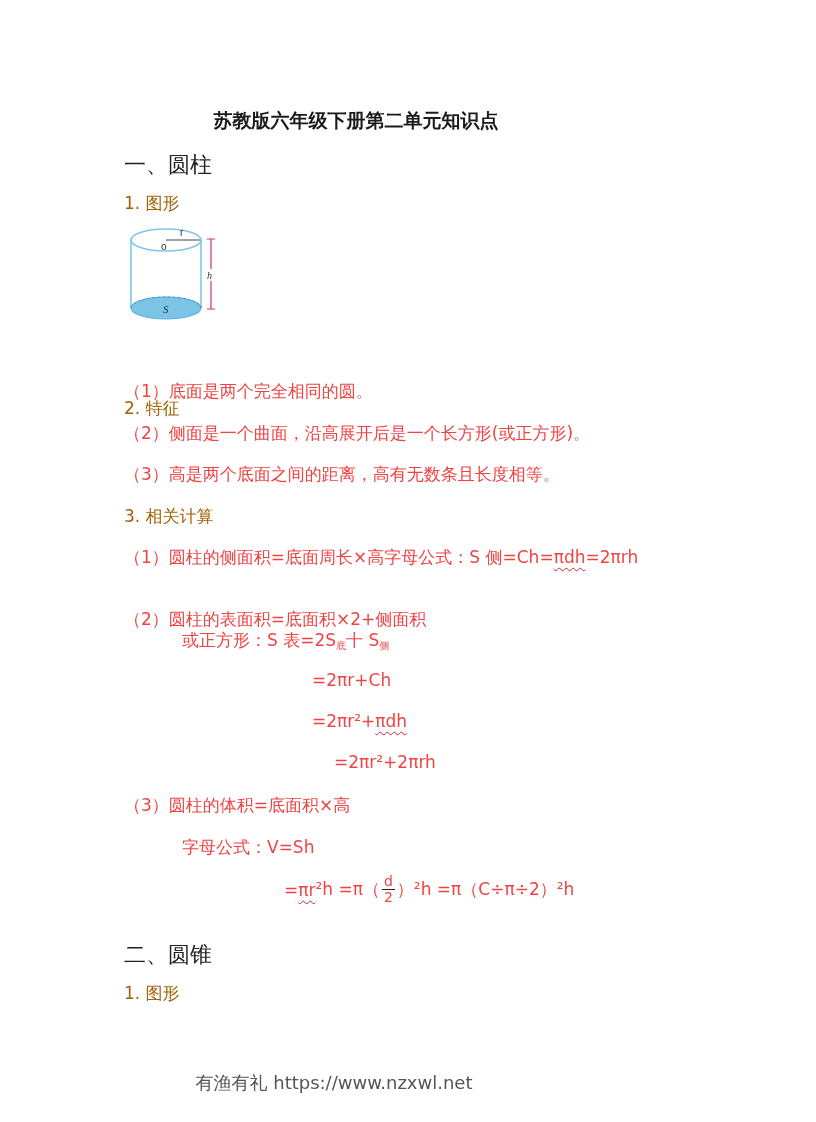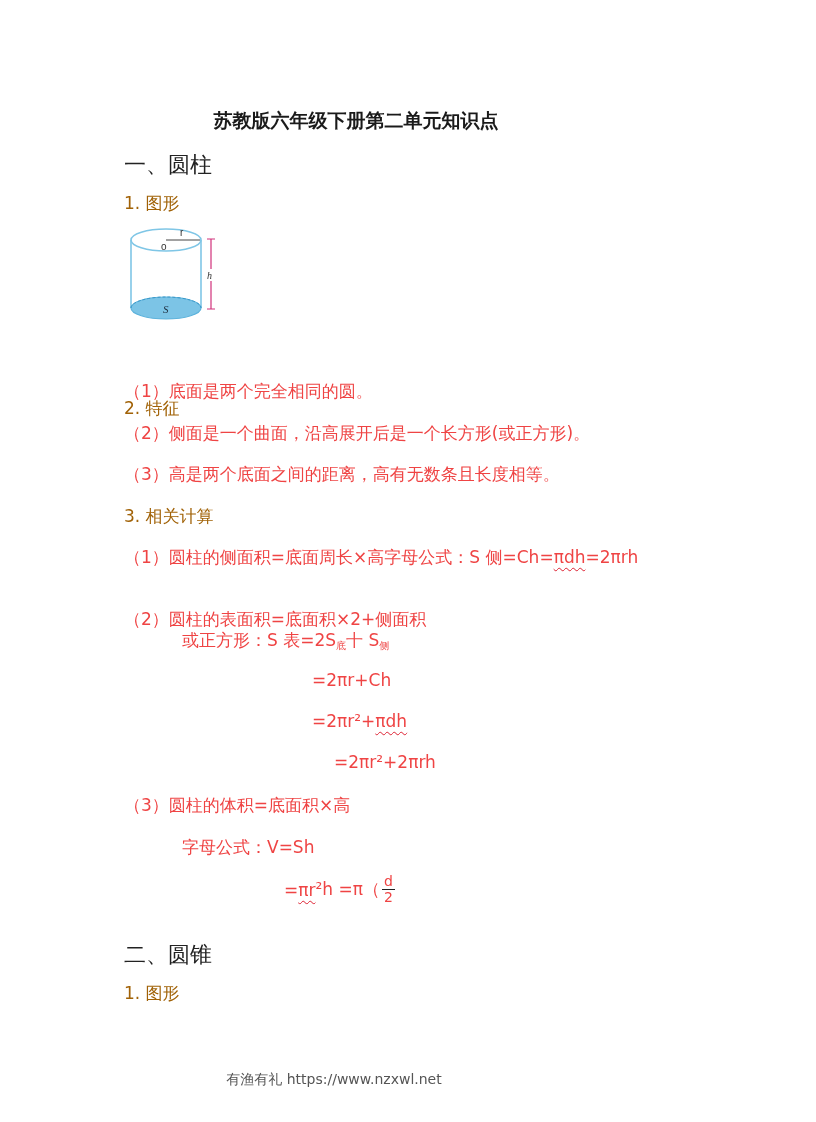--- a/index.html
+++ b/index.html
@@ -7,21 +7,21 @@
          font-family: "DejaVu Sans", "Liberation Sans", sans-serif; color: #222; }
   .abs { position: absolute; white-space: nowrap; }
   .title { top: 108px; left: 0; width: 712px; text-align: center; font-size: 19px; font-weight: bold; color: #1a1a1a; }
   .h1 { font-size: 22px; color: #222; }
   .h2 { font-size: 17px; color: #a16207; }
   .p  { font-size: 17px; color: #ef4444; }
   .wavy { text-decoration: underline wavy #d23; text-underline-offset: 4px; text-decoration-thickness: 1px; }
   .sub { font-size: 10px; vertical-align: -3px; }
   .frac { display: inline-flex; flex-direction: column; align-items: center; vertical-align: middle; font-size: 14px; line-height: 15px; margin: 0 2px; }
   .frac .num { border-bottom: 1px solid #222; padding: 0 2px; }
-  .footer { top: 1071px; left: 0; width: 668px; text-align: center; font-size: 14px; color: #555; }
+  .footer { top: 1071px; left: 0; width: 668px; text-align: center; font-size: 18px; color: #555; }
 </style>
 </head>
 <body>
 
 <div class="abs title">苏教版六年级下册第二单元知识点</div>
 
 <div class="abs h1" style="top:150px;left:124px;">一、圆柱</div>
 <div class="abs h2" style="top:192px;left:124px;">1. 图形</div>
 
 <svg class="abs" style="top:222px;left:126px;" width="96" height="104" viewBox="0 0 96 104">
@@ -67,18 +67,19 @@
 <div class="abs p" style="top:836px;left:182px;">字母公式：V=Sh</div>
 
 <div class="abs p" style="top:874px;left:284px;display:flex;align-items:center;">
   <span>=</span>
     <span class="wavy">πr</span>
     <span>²h =π（</span>
   <span class="frac">
     <span class="num">d</span>
     <span>2</span>
   </span>
+  <span>）²h =π（C÷π÷2）²h</span>
 </div>
 
 <div class="abs h1" style="top:940px;left:124px;">二、圆锥</div>
 <div class="abs h2" style="top:982px;left:124px;">1. 图形</div>
 
 <div class="abs footer">有渔有礼 https://www.nzxwl.net</div>
 
 </body></html>

